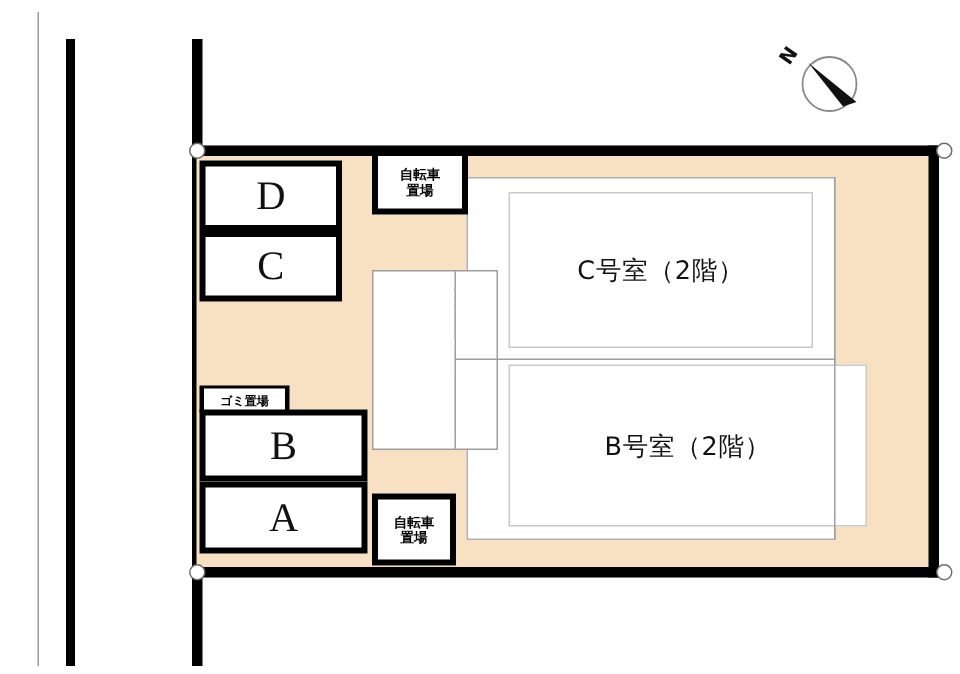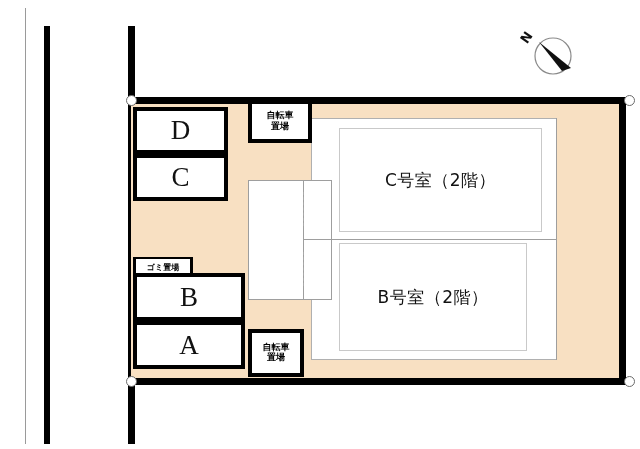--- a/index.html
+++ b/index.html
@@ -66,21 +66,21 @@
     flex-direction: column;
     align-items: center;
     justify-content: center;
     line-height: 1.15;
   }
   .amenity-line {
     font-size: 9px;
     color: #000000;
     letter-spacing: 0px;
     white-space: nowrap;
-    font-family: Liberation Mono, monospace;
+    font-family: Liberation Sans, sans-serif;
     font-weight: bold;
   }
   .amenity-trash {
     position: absolute;
     background: #000000;
     box-sizing: border-box;
     display: flex;
     align-items: center;
     justify-content: center;
     padding: 2px 3px;
@@ -178,21 +178,21 @@
   <div class="lot-edge" style="left:128px; top:97px; width:498px; height:7px;"></div>
   <div class="lot-edge" style="left:128px; top:378px; width:498px; height:7px;"></div>
   <div class="lot-edge" style="left:619px; top:97px; width:7px; height:288px;"></div>
 
   <div class="bldg-outer" style="left:311px; top:118px; width:246px; height:242px;"></div>
 
   <div class="unit-box" style="left:339px; top:128px; width:203px; height:104px;">
     <span class="unit-line">C号室（2階）</span>
   </div>
 
-  <div class="unit-box" style="left:339px; top:243px; width:188px; height:108px;gap:11px;">
+  <div class="unit-box" style="left:339px; top:243px; width:239px; height:108px;gap:11px;">
     <span class="unit-line">B号室（2階）</span>
   </div>
 
   <div class="core-line" style="left:311px; top:239px; width:246px; height:1px;"></div>
 
   <div class="core-line" style="left:556px; top:118px; width:1px; height:242px;"></div>
 
   <div class="core" style="left:248px; top:180px; width:84px; height:120px;"></div>
   <div class="core-line" style="left:303px; top:180px; width:1px; height:120px;"></div>
   <div class="core-line" style="left:303px; top:239px; width:29px; height:1px;"></div>

